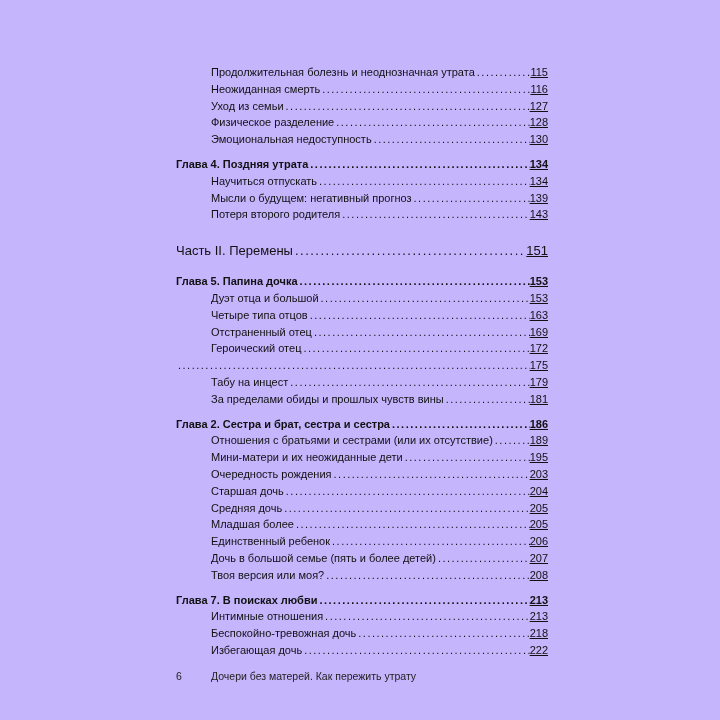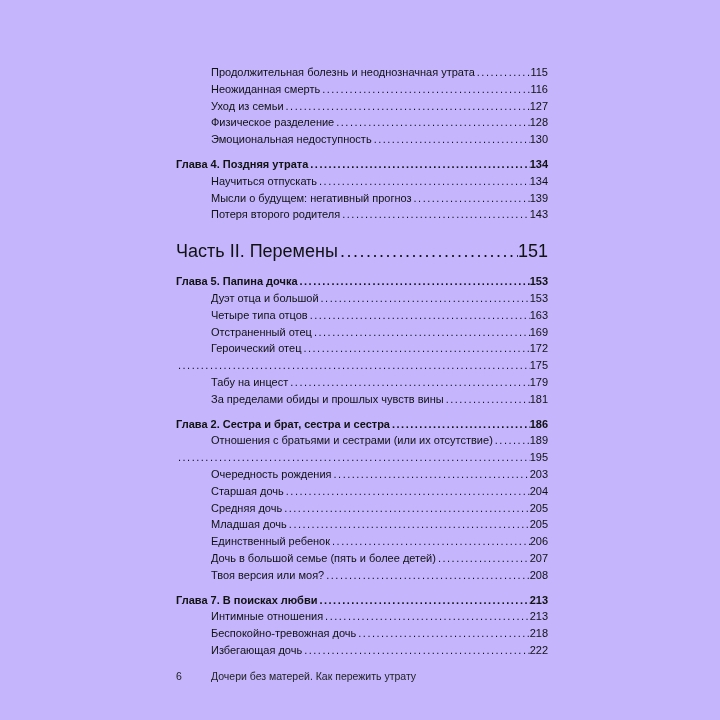--- a/index.html
+++ b/index.html
@@ -30,39 +30,40 @@
     white-space: nowrap;
   }
   .entry.sub .label {
     padding-left: 35px;
   }
   .entry.chapter {
     font-weight: bold;
     margin-top: 8px;
   }
   .entry.part {
-    font-size: 18px;
+    font-size: 13px;
     line-height: 20px;
     margin-top: 18px;
     margin-bottom: 12px;
   }
   .label {
     flex: 0 0 auto;
   }
   .dots {
     flex: 1 1 auto;
     overflow: hidden;
     white-space: nowrap;
     letter-spacing: 1.5px;
     padding: 0 2px;
     min-width: 12px;
   }
   .page-num {
     flex: 0 0 auto;
     text-align: right;
+    text-decoration: underline;
   }
   .footer {
     position: absolute;
     left: 176px;
     top: 650px;
     width: 372px;
     font-size: 10.5px;
     color: #222222;
     display: flex;
     align-items: baseline;
@@ -174,40 +175,41 @@
         <span class="label">Глава 2. Сестра и брат, сестра и сестра</span>
         <span class="dots">......................................................................................................................................................</span>
         <span class="page-num">186</span>
       </div>
       <div class="entry sub">
         <span class="label">Отношения с братьями и сестрами (или их отсутствие)</span>
         <span class="dots">......................................................................................................................................................</span>
         <span class="page-num">189</span>
       </div>
       <div class="entry sub">
+        <span class="label">Мини-матери и их неожиданные дети</span>
         <span class="dots">......................................................................................................................................................</span>
         <span class="page-num">195</span>
       </div>
       <div class="entry sub">
         <span class="label">Очередность рождения</span>
         <span class="dots">......................................................................................................................................................</span>
         <span class="page-num">203</span>
       </div>
       <div class="entry sub">
         <span class="label">Старшая дочь</span>
         <span class="dots">......................................................................................................................................................</span>
         <span class="page-num">204</span>
       </div>
       <div class="entry sub">
         <span class="label">Средняя дочь</span>
         <span class="dots">......................................................................................................................................................</span>
         <span class="page-num">205</span>
       </div>
       <div class="entry sub">
-        <span class="label">Младшая дочь</span>
+        <span class="label">Младшая более</span>
         <span class="dots">......................................................................................................................................................</span>
         <span class="page-num">205</span>
       </div>
       <div class="entry sub">
         <span class="label">Единственный ребенок</span>
         <span class="dots">......................................................................................................................................................</span>
         <span class="page-num">206</span>
       </div>
       <div class="entry sub">
         <span class="label">Дочь в большой семье (пять и более детей)</span>

